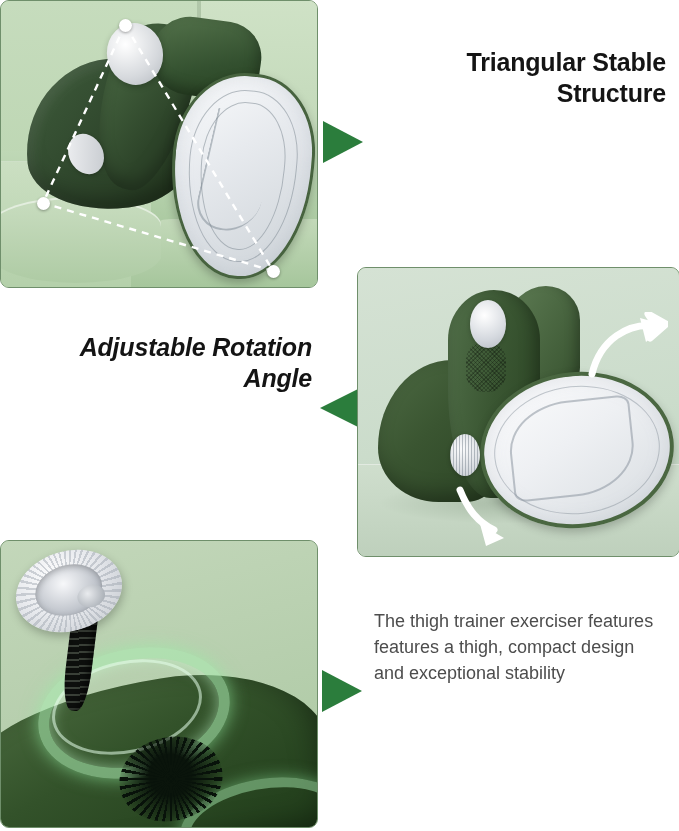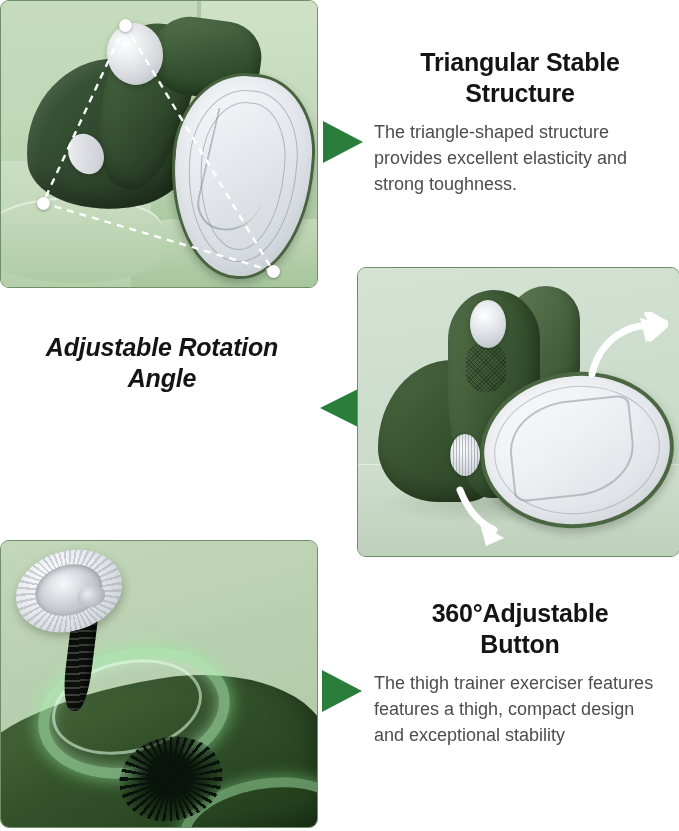--- a/index.html
+++ b/index.html
@@ -47,21 +47,21 @@
   }
 
   
   .text-block { position: absolute; }
   .feature-title {
     margin: 0;
     font-size: 25px;
     line-height: 31px;
     font-weight: bold;
     color: #141414;
-    text-align: center;
+    text-align: right;
     letter-spacing: -0.2px;
   }
   .feature-desc {
     margin: 10px 0 0 0;
     font-size: 18px;
     line-height: 26px;
     color: #4d4d4d;
     text-align: left;
   }
 
@@ -357,21 +357,20 @@
     <div class="dot" style="left:118px; top:18px;"></div>
     <div class="dot" style="left:36px;  top:196px;"></div>
     <div class="dot" style="left:266px; top:264px;"></div>
   </div>
 </div>
 
 <div class="arrow arrow-right" style="left:323px; top:121px;"></div>
 
 <div class="text-block" id="text-one">
   <h2 class="feature-title">Triangular Stable<br>Structure</h2>
-  <p class="feature-desc">The triangle-shaped structure provides excellent elasticity and strong toughness.</p>
 </div>
 
 <div class="text-block" id="text-two">
   <h2 class="feature-title">Adjustable Rotation<br>Angle</h2>
 </div>
 
 <div class="arrow arrow-left" style="left:320px; top:389px;"></div>
 
 <div class="photo-panel" id="panel-two">
   <div class="photo-inner">
@@ -417,15 +416,14 @@
       <div class="p3-knob-face">
         <div class="p3-knob-hub"></div>
       </div>
     </div>
   </div>
 </div>
 
 <div class="arrow arrow-right" style="left:322px; top:670px;"></div>
 
 <div class="text-block" id="text-three">
-  <h2 class="feature-title">360°Adjustable<br>Button</h2>
   <p class="feature-desc">The thigh trainer exerciser features features a thigh, compact design and exceptional stability</p>
 </div>
 
 </body></html>

